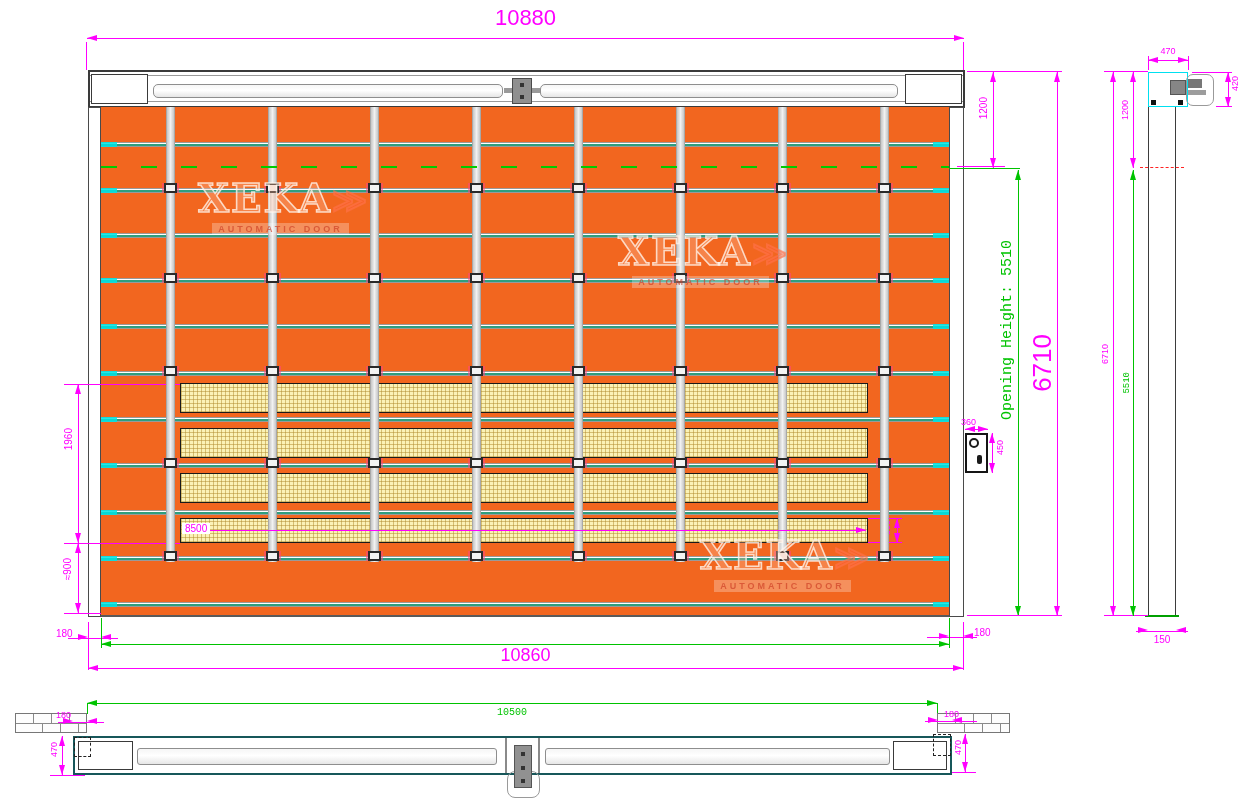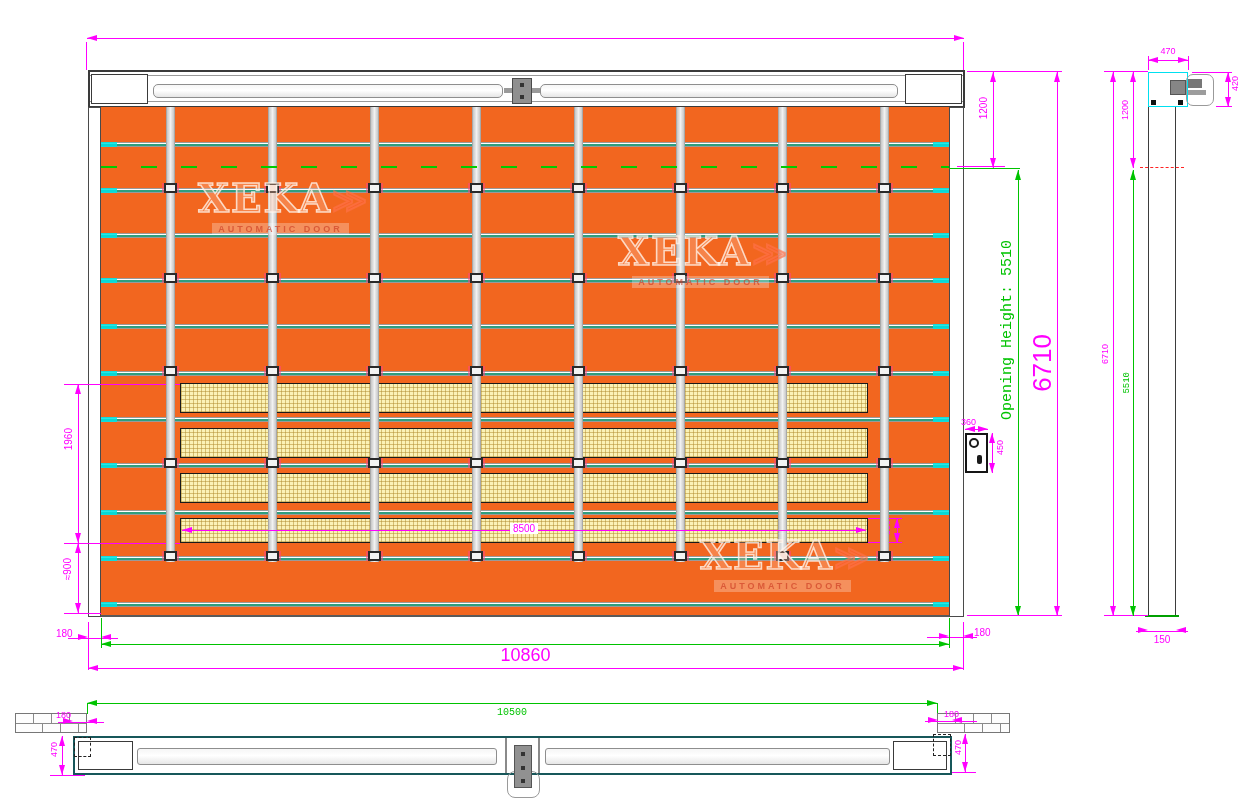--- a/index.html
+++ b/index.html
@@ -45,20 +45,21 @@
             color:rgba(205,60,35,.65);background:rgba(255,255,255,.28);padding:1px 6px;}
 </style>
 </head>
 <body>
 
 <div id="canvas">
 
   <div class="a ext m" style="left:86px;top:42px;width:1px;height:28px;"></div>
   <div class="a ext m" style="left:963px;top:42px;width:1px;height:28px;"></div>
   <div class="a dh arr m" style="left:87px;top:38px;width:877px;"></div>
+  <div class="a lbl m" style="left:87px;top:6px;width:877px;text-align:center;font-size:22px;">10880</div>
 
   <div class="a" style="left:88px;top:70px;width:877px;height:38px;border:2px solid #3a3a3a;background:#fff;"></div>
   <div class="a" style="left:90px;top:75px;width:873px;height:1px;background:#9a9a9a;"></div>
   <div class="a" style="left:90px;top:101px;width:873px;height:1px;background:#9a9a9a;"></div>
   <div class="a cap" style="left:91px;top:74px;width:57px;height:30px;"></div>
   <div class="a cap" style="left:905px;top:74px;width:57px;height:30px;"></div>
   <div class="a tube" style="left:153px;top:84px;width:350px;height:14px;"></div>
   <div class="a" style="left:504px;top:88px;width:8px;height:5px;background:#9a9a9a;"></div>
   <div class="a" style="left:512px;top:78px;width:20px;height:26px;background:#8f8f8f;border:1px solid:#4a4a4a;border:1px solid #4a4a4a;">
     <div class="a" style="left:7px;top:4px;width:4px;height:4px;background:#333;"></div>
@@ -143,21 +144,21 @@
   <div class="a logo" style="left:618px;top:231px;width:165px;">
     <div class="logo-word"><span>XEKA</span><span class="chev">≫</span></div>
     <div class="logo-sub">AUTOMATIC DOOR</div>
   </div>
   <div class="a logo" style="left:700px;top:535px;width:165px;">
     <div class="logo-word"><span>XEKA</span><span class="chev">≫</span></div>
     <div class="logo-sub">AUTOMATIC DOOR</div>
   </div>
 
   <div class="a dh arr m" style="left:182px;top:530px;width:684px;z-index:7;"></div>
-  <div class="a lbl m" style="left:182px;top:523px;width:684px;text-align:center;z-index:7;">
+  <div class="a lbl m" style="left:182px;top:523px;width:684px;text-align:left;z-index:7;">
     <span style="background:#fff;padding:0 3px;">8500</span>
   </div>
   <div class="a ext m" style="left:868px;top:518px;width:34px;height:1px;"></div>
   <div class="a ext m" style="left:868px;top:542px;width:34px;height:1px;"></div>
   <div class="a dv arr m" style="left:897px;top:518px;height:25px;"></div>
   <div class="a vtext m" style="left:883px;top:520px;font-size:9px;">300</div>
 
   <div class="a ext m" style="left:64px;top:384px;width:116px;height:1px;"></div>
   <div class="a ext m" style="left:64px;top:543px;width:116px;height:1px;"></div>
   <div class="a ext m" style="left:64px;top:613px;width:37px;height:1px;"></div>

